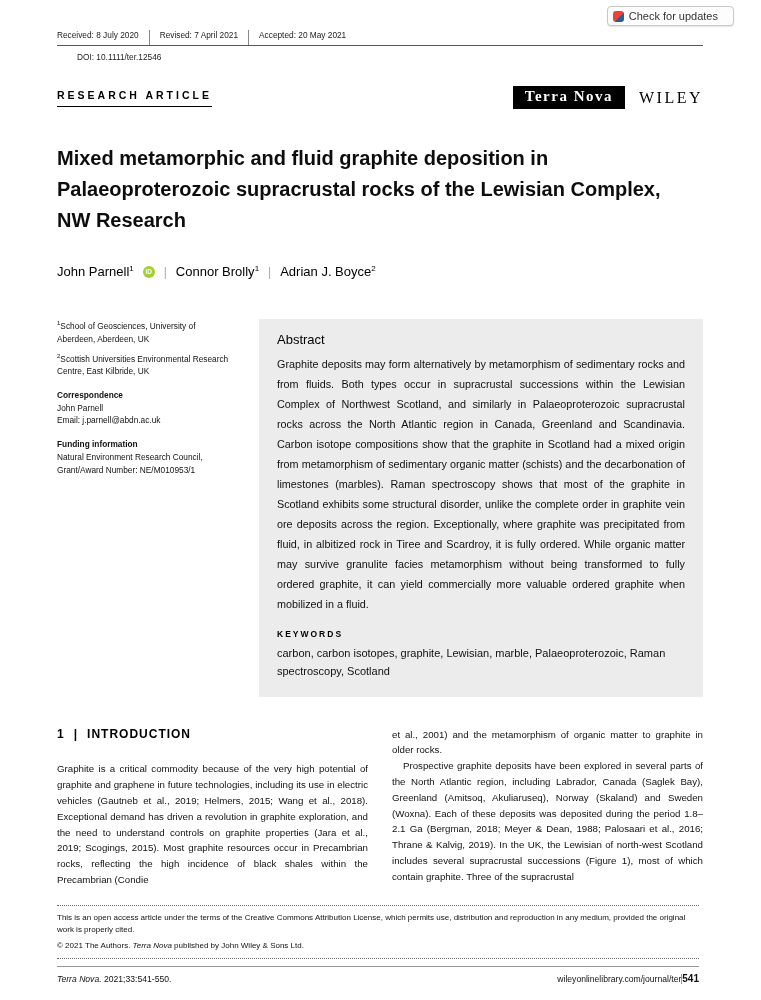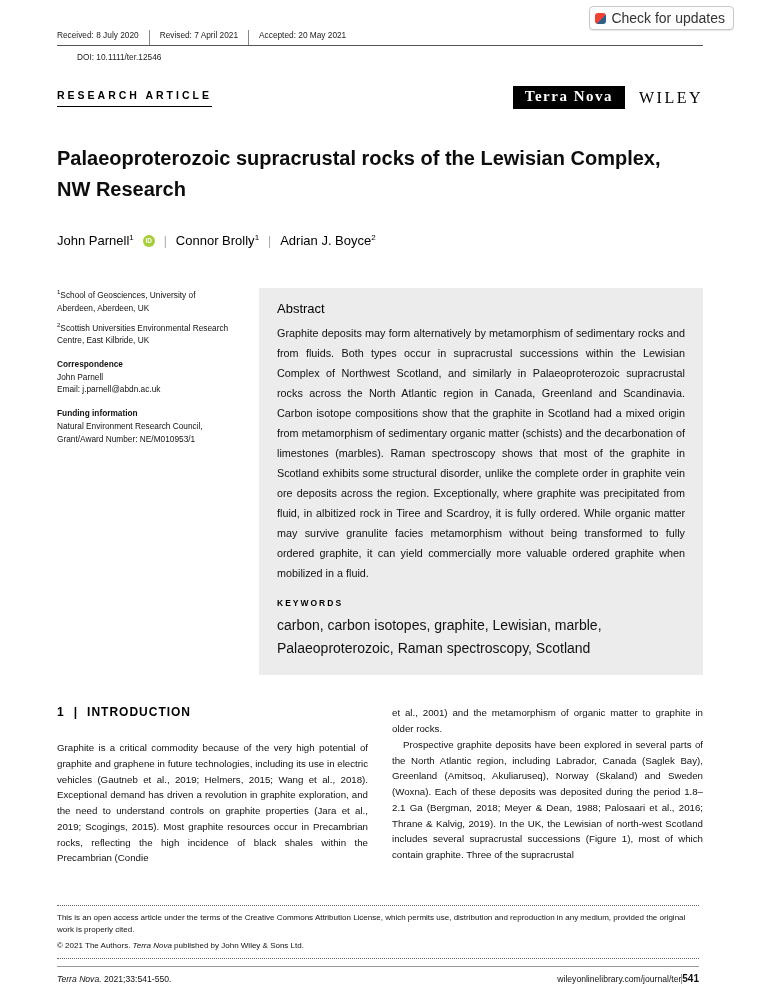--- a/index.html
+++ b/index.html
@@ -8,21 +8,21 @@
     width:761px; height:1000px; position:relative; overflow:hidden;
     font-family:"Liberation Sans", sans-serif; color:#111;
   }
   .page { position:absolute; inset:0; padding:0 58px 0 57px; }
 
   
   .update-badge{
     position:absolute; top:6px; right:27px;
     display:flex; align-items:center; gap:5px;
     border:1px solid #c8c8c8; border-radius:4px; background:#fdfdfd;
-    padding:3px 8px 3px 5px; font-size:14px; color:#333;
+    padding:3px 15px 3px 5px; font-size:11px; color:#333;
     box-shadow:0 1px 1px rgba(0,0,0,.10); cursor:pointer;
   }
   .crossmark-icon{
     width:11px; height:11px; border-radius:3px; flex:0 0 auto;
     background:linear-gradient(135deg,#ef4136 0%, #ef4136 55%, #2d5f8a 55%, #2d5f8a 100%);
   }
 
   
   .dates-row{
     display:flex; margin-top:30px; font-size:8.3px; color:#222;
@@ -68,21 +68,21 @@
   .main-grid{ display:grid; grid-template-columns:176px 1fr; column-gap:26px; margin-top:40px; }
   .sidebar{ font-size:8.3px; line-height:1.5; color:#111; }
   .sidebar sup{ font-size:6px; vertical-align:super; }
   .affil{ margin-bottom:7px; }
   .block-heading{ font-weight:bold; margin-top:11px; margin-bottom:1px; }
 
   .abstract-box{ background:#ececec; padding:13px 18px 16px; }
   .abstract-heading{ font-size:13px; font-weight:normal; margin-bottom:7px; color:#000; }
   .abstract-body{ font-size:10.8px; line-height:20px; text-align:justify; color:#111; }
   .keywords-heading{ font-size:8.5px; font-weight:bold; letter-spacing:2px; margin-top:15px; color:#000; }
-  .keywords{ font-size:14px; margin-top:6px; line-height:1.6; }
+  .keywords{ font-size:11px; margin-top:6px; line-height:1.6; }
 
   
   .body-cols{
     display:grid; grid-template-columns:1fr 1fr; column-gap:24px; margin-top:30px;
     font-size:9.7px; line-height:15.8px; text-align:justify; color:#111;
   }
   .section-heading{
     display:flex; gap:9px; font-size:12px; font-weight:bold; letter-spacing:1px;
     color:#000; text-align:left; margin-bottom:19px;
   }
@@ -124,20 +124,21 @@
 
   <div class="header-row">
     <span class="article-type">RESEARCH ARTICLE</span>
     <span class="logos">
       <span class="terra-nova-logo">Terra Nova</span>
       <span class="wiley-logo">WILEY</span>
     </span>
   </div>
 
   <h1 class="title">
+    <span>Mixed metamorphic and fluid graphite deposition in</span>
     <span>Palaeoproterozoic supracrustal rocks of the Lewisian Complex,</span>
     <span>NW Research</span>
   </h1>
 
   <div class="authors">
     <span class="author"><span>John Parnell</span><sup>1</sup></span>
     <span class="orcid-icon">iD</span>
     <span class="author-sep">|</span>
     <span class="author"><span>Connor Brolly</span><sup>1</sup></span>
     <span class="author-sep">|</span>

